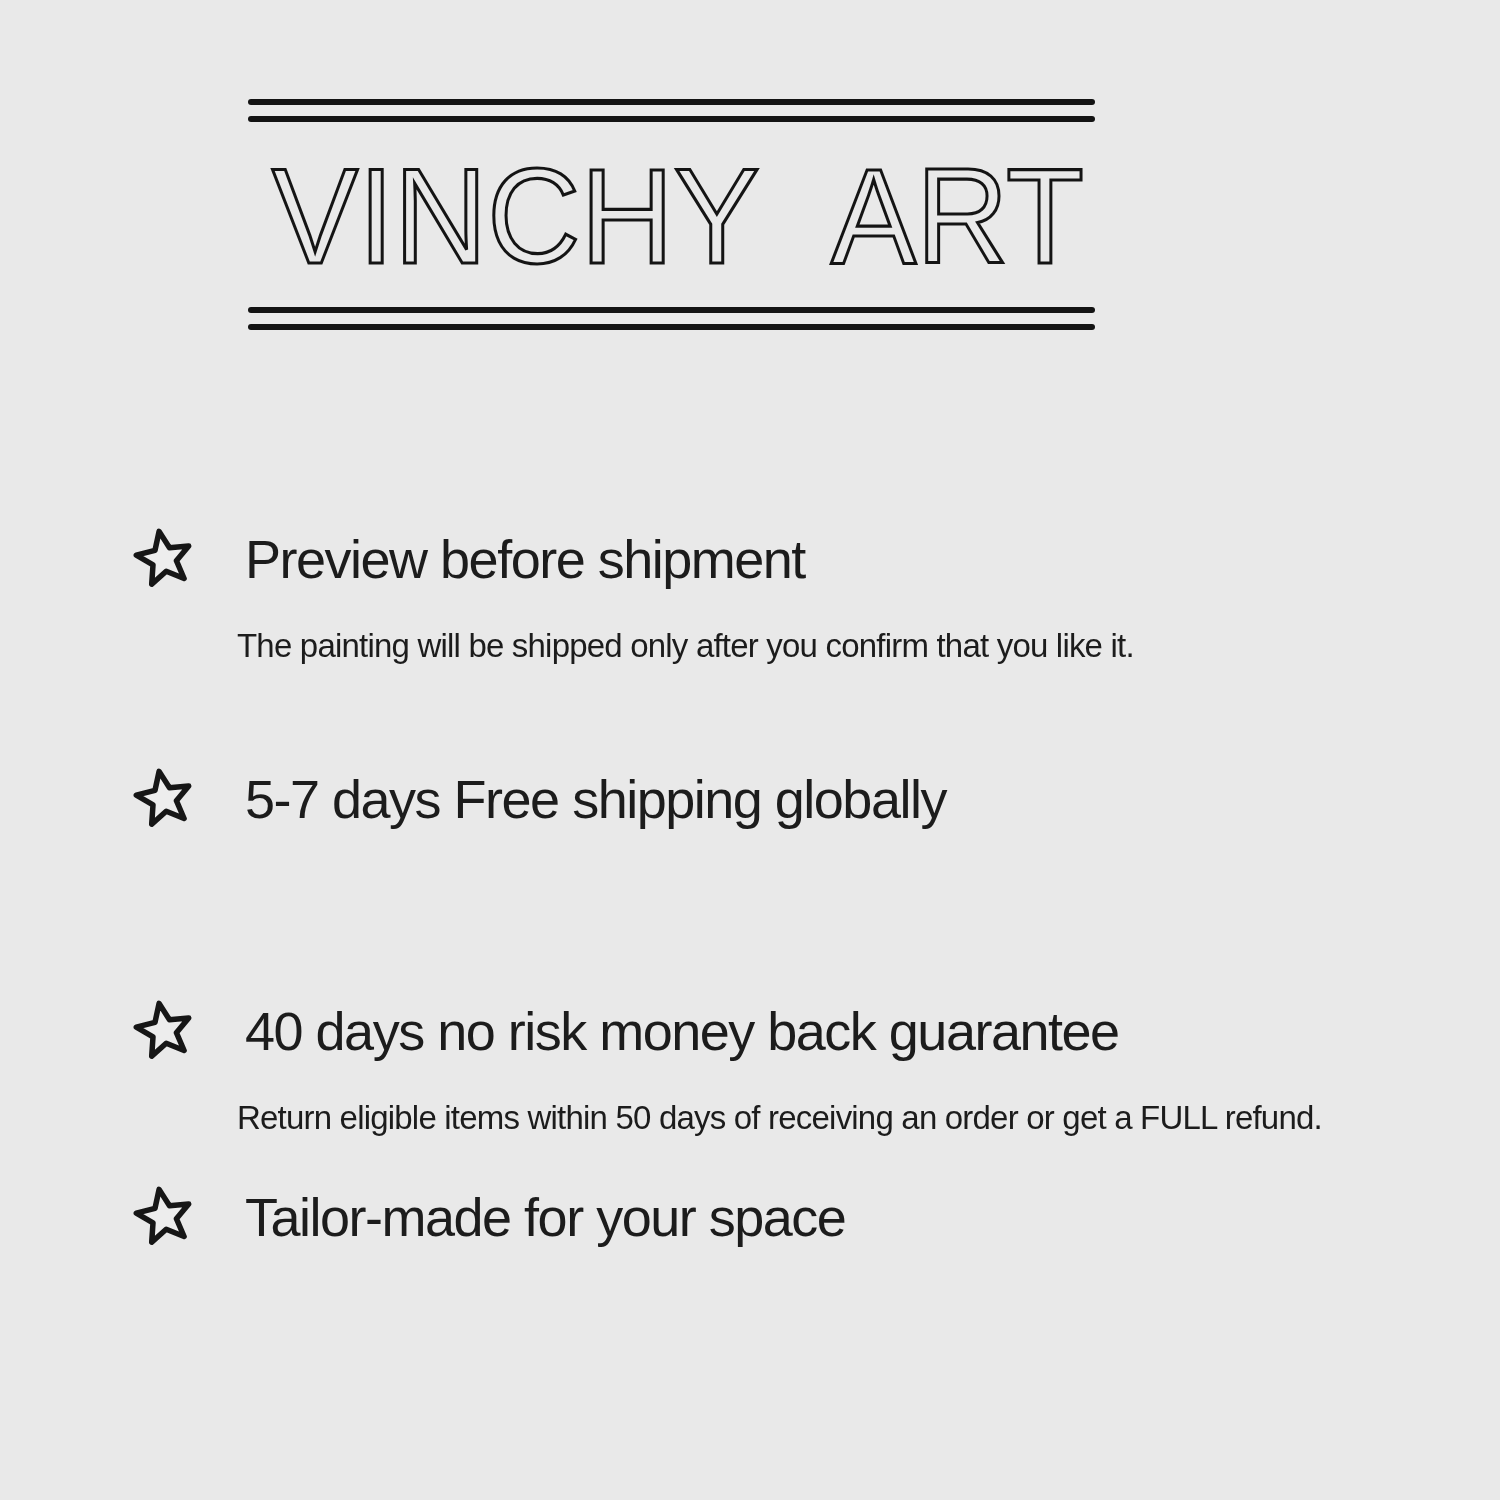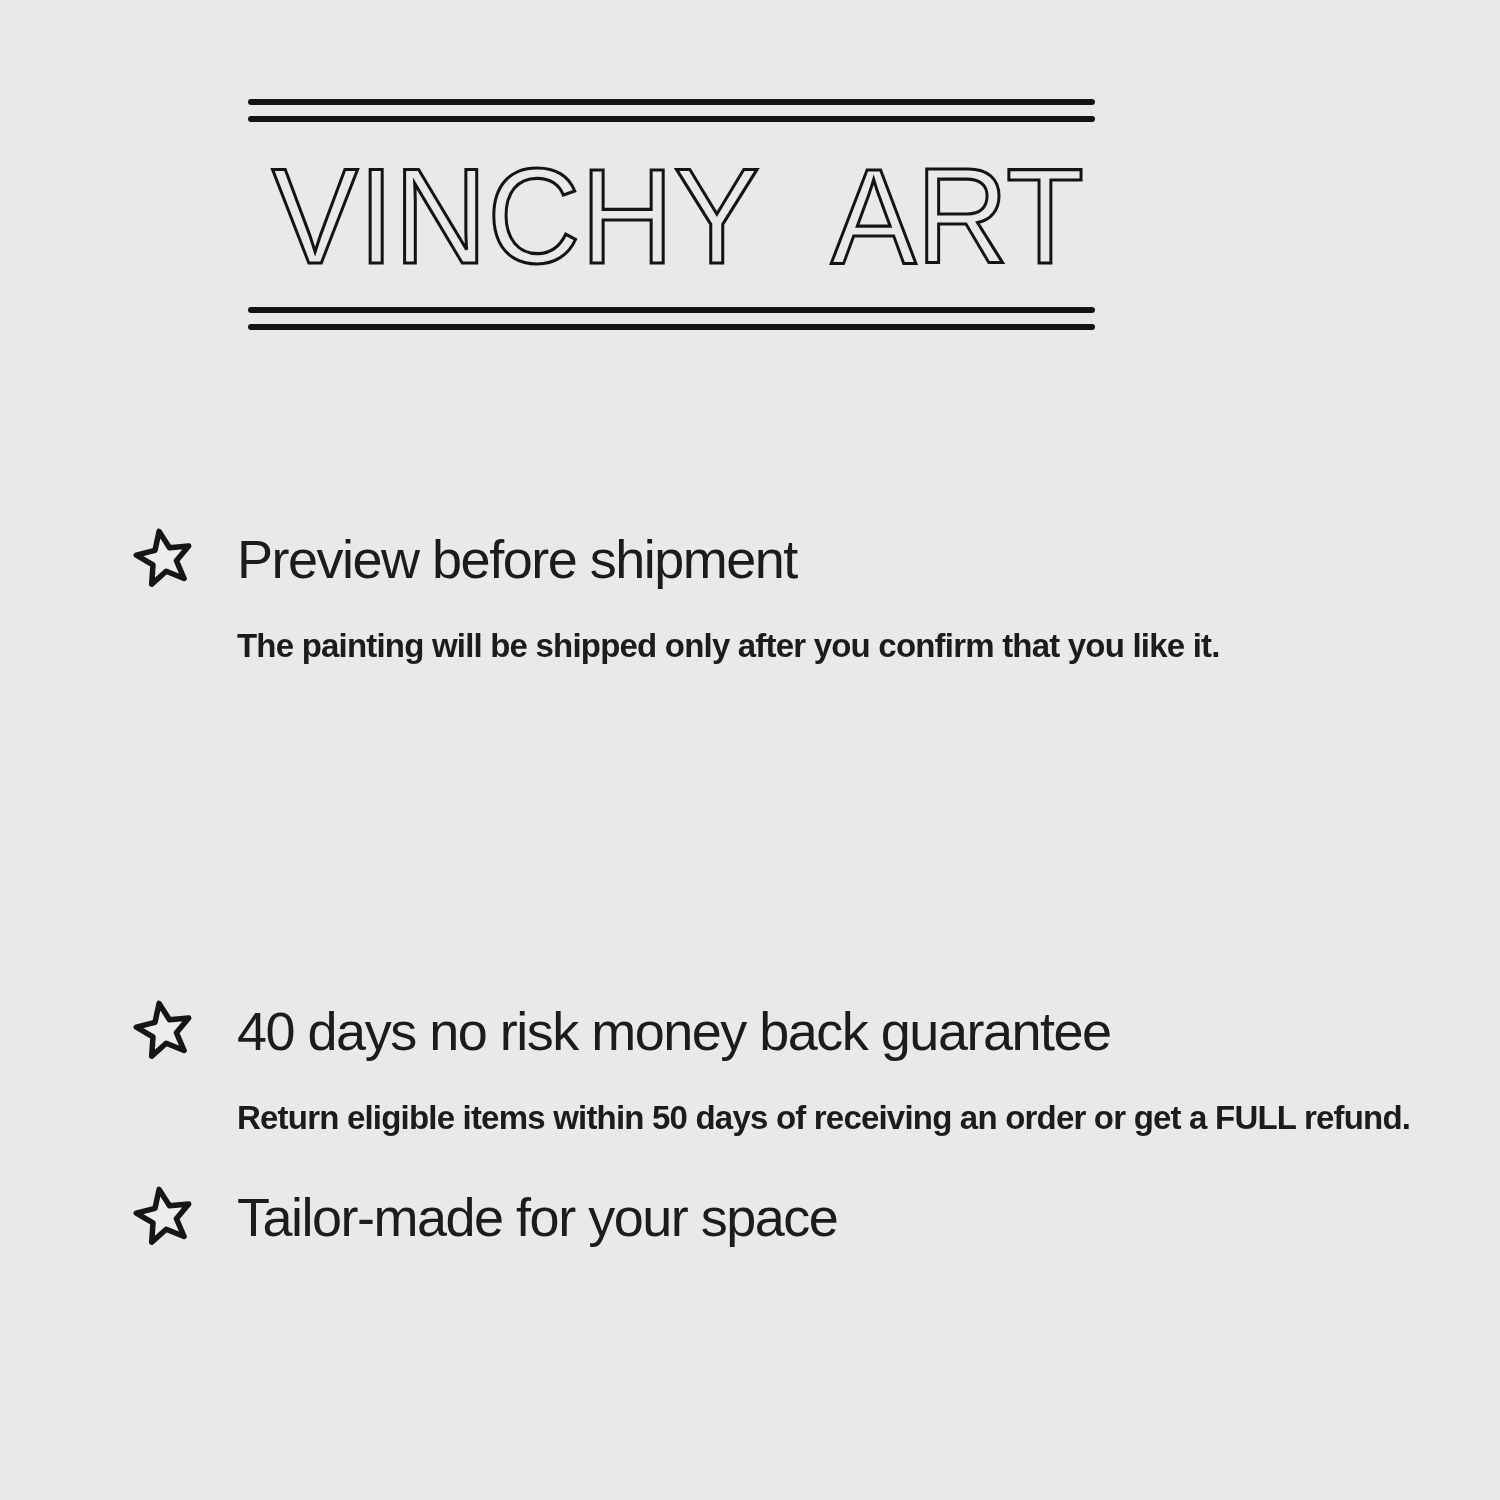--- a/index.html
+++ b/index.html
@@ -36,27 +36,27 @@
   
   .feature { position: absolute; left: 133px; width: 1340px; }
   .feature:nth-of-type(1) { top: 528px; }
   .feature:nth-of-type(2) { top: 768px; }
   .feature:nth-of-type(3) { top: 1000px; }
   .feature:nth-of-type(4) { top: 1186px; }
 
   .feature-head { display: flex; align-items: center; gap: 42px; height: 62px; }
   .star { width: 62px; height: 62px; flex: 0 0 62px; }
   .feature-title {
-    margin: 0; font-size: 54px; font-weight: 400;
+    margin: 8px; font-size: 54px; font-weight: 400;
     letter-spacing: -1.5px; line-height: 1; color: #1c1c1c;
     white-space: nowrap;
   }
   .feature-desc {
     margin: 36px 0 0 104px;
-    font-size: 33px; font-weight: 700; letter-spacing: -0.8px;
+    font-size: 33px; font-weight: 400; letter-spacing: -0.8px;
     line-height: 1.2; color: #1c1c1c; white-space: nowrap;
   }
 </style>
 </head>
 <body>
 
 <div class="canvas">
 
   <svg width="0" height="0" style="position:absolute">
     <defs>
@@ -81,20 +81,26 @@
       <div class="feature-head">
         <svg class="star" viewBox="0 0 62 62">
             <use href="#star-shape"></use>
           </svg>
         <h2 class="feature-title">Preview before shipment</h2>
       </div>
       <p class="feature-desc">The painting will be shipped only after you confirm that you like it.</p>
     </div>
 
     <div class="feature">
+      <div class="feature-head">
+        <svg class="star" viewBox="0 0 62 62">
+            <use href="#star-shape"></use>
+          </svg>
+        <h2 class="feature-title">5-7 days Free shipping globally</h2>
+      </div>
     </div>
 
     <div class="feature">
       <div class="feature-head">
         <svg class="star" viewBox="0 0 62 62">
             <use href="#star-shape"></use>
           </svg>
         <h2 class="feature-title">40 days no risk money back guarantee</h2>
       </div>
       <p class="feature-desc">Return eligible items within 50 days of receiving an order or get a FULL refund.</p>

